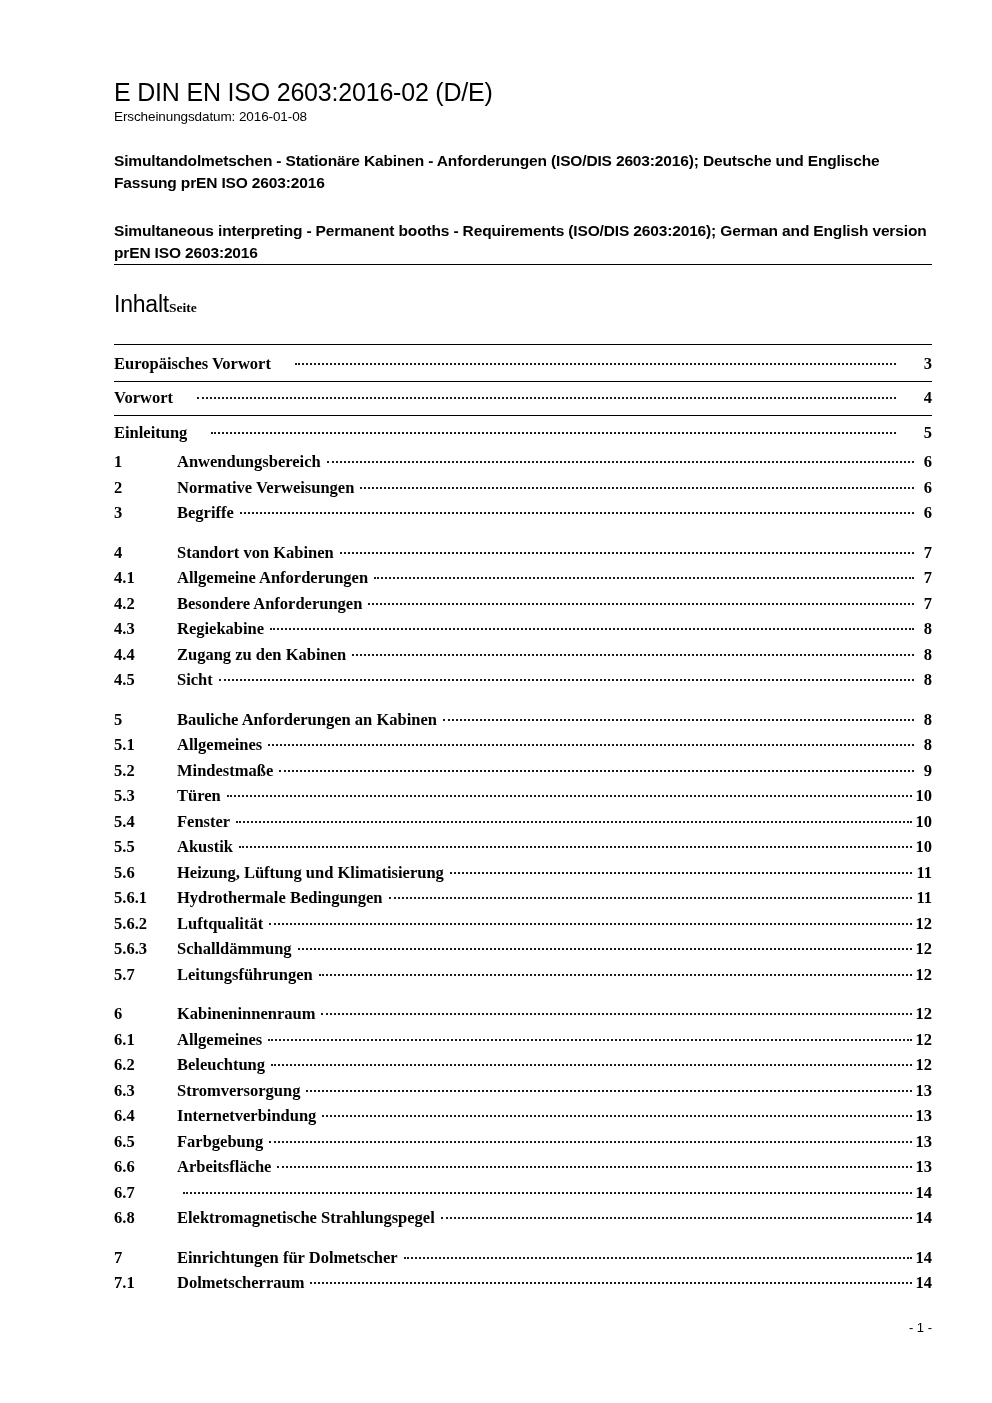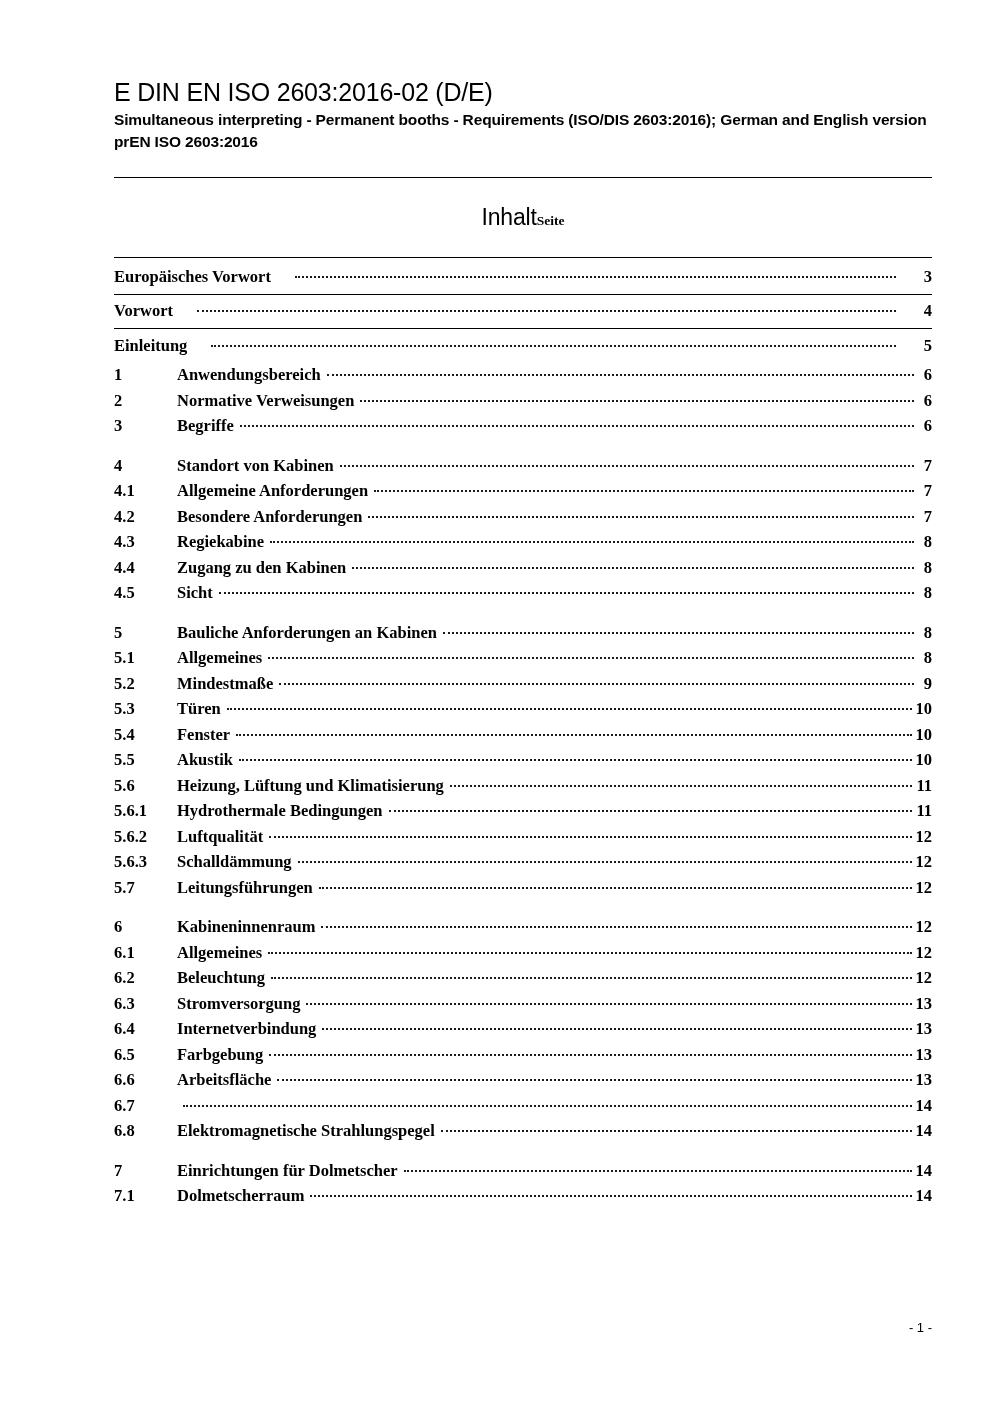--- a/index.html
+++ b/index.html
@@ -47,33 +47,33 @@
     font-weight: bold;
     font-size: 15.5px;
     line-height: 1.42;
     margin: 0;
     letter-spacing: -0.15px;
   }
   .subtitle-de {
     margin-bottom: 26px;
   }
   .subtitle-en {
-    margin-bottom: 24px;
+    margin-bottom: 0;
   }
   .rule {
     border: none;
     border-top: 1px solid #000;
     margin: 0;
     height: 0;
     width: 818px;
   }
   .toc-head {
     display: flex;
     align-items: baseline;
-    justify-content: center;
+    justify-content: flex-start;
     margin-top: 26px;
     margin-bottom: 26px;
   }
   .toc-head .inhalt {
     font-family: "Liberation Sans", sans-serif;
     font-size: 23px;
     letter-spacing: -0.2px;
   }
   .toc-head .seite {
     font-family: Liberation Serif, serif;
@@ -142,21 +142,23 @@
   }
 </style>
 </head>
 <body>
 
 <div class="page">
 
   <div class="content">
 
     <h1 class="doc-title">E DIN EN ISO 2603:2016-02 (D/E)</h1>
-
+    <div class="doc-date">Erscheinungsdatum: 2016-01-08</div>
+
+    <div class="subtitle-de">Simultandolmetschen - Stationäre Kabinen - Anforderungen (ISO/DIS 2603:2016); Deutsche und Englische Fassung prEN ISO 2603:2016</div>
     <div class="subtitle-en">Simultaneous interpreting - Permanent booths - Requirements (ISO/DIS 2603:2016); German and English version prEN ISO 2603:2016</div>
 
     <hr class="rule">
 
     <div class="toc-head">
       <div class="inhalt">Inhalt</div>
       <div class="seite">Seite</div>
     </div>
 
     <div class="toc">

